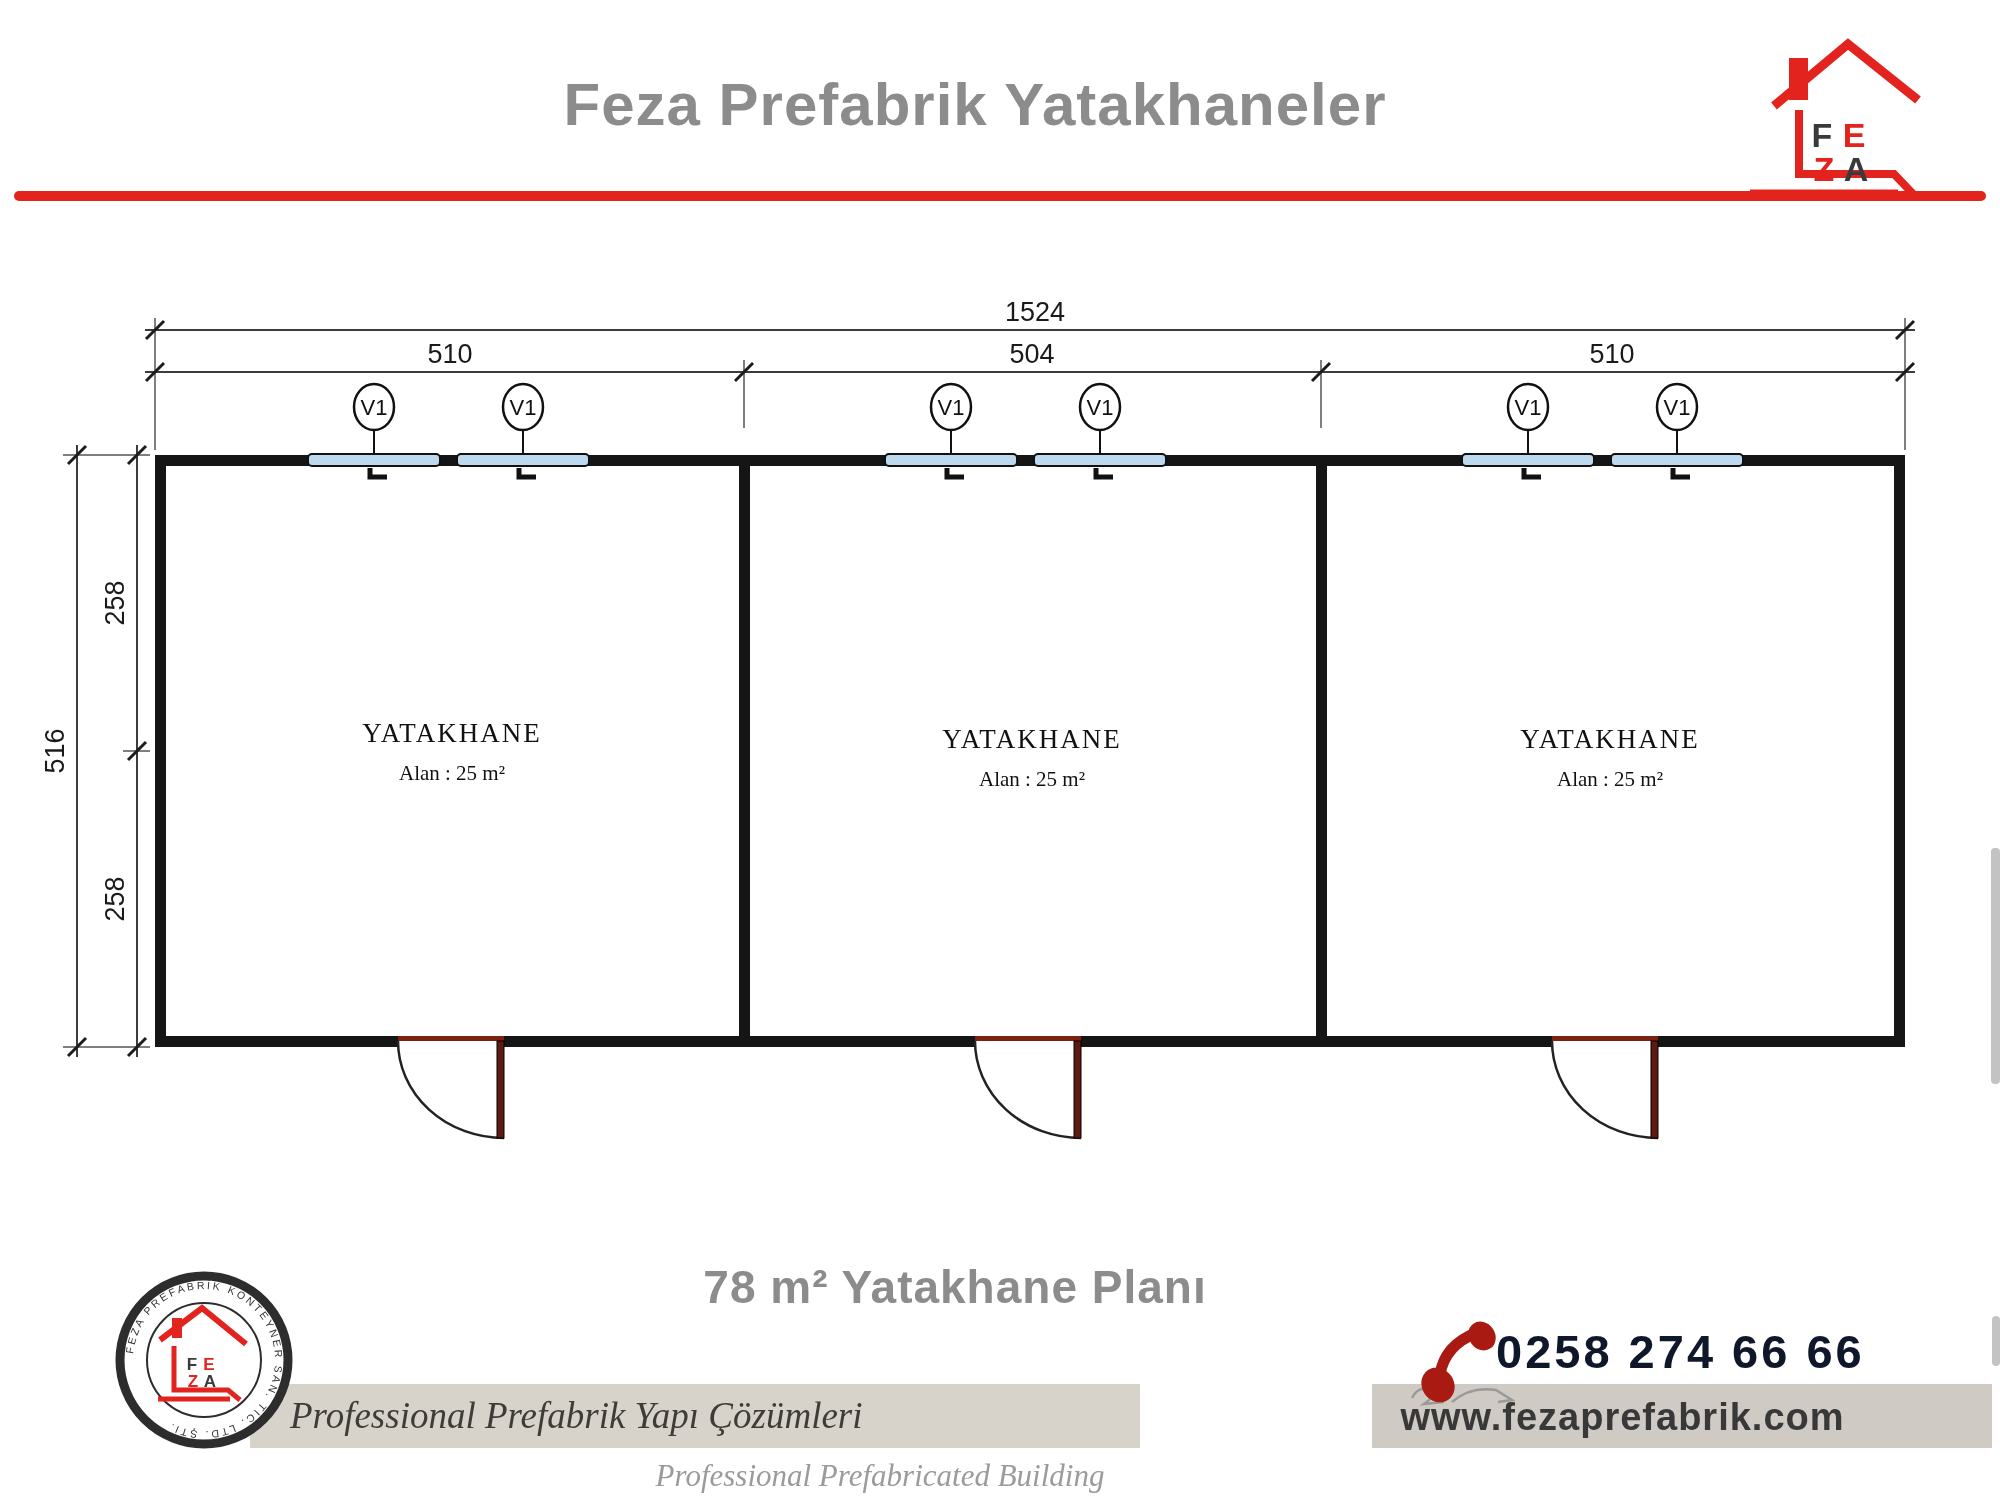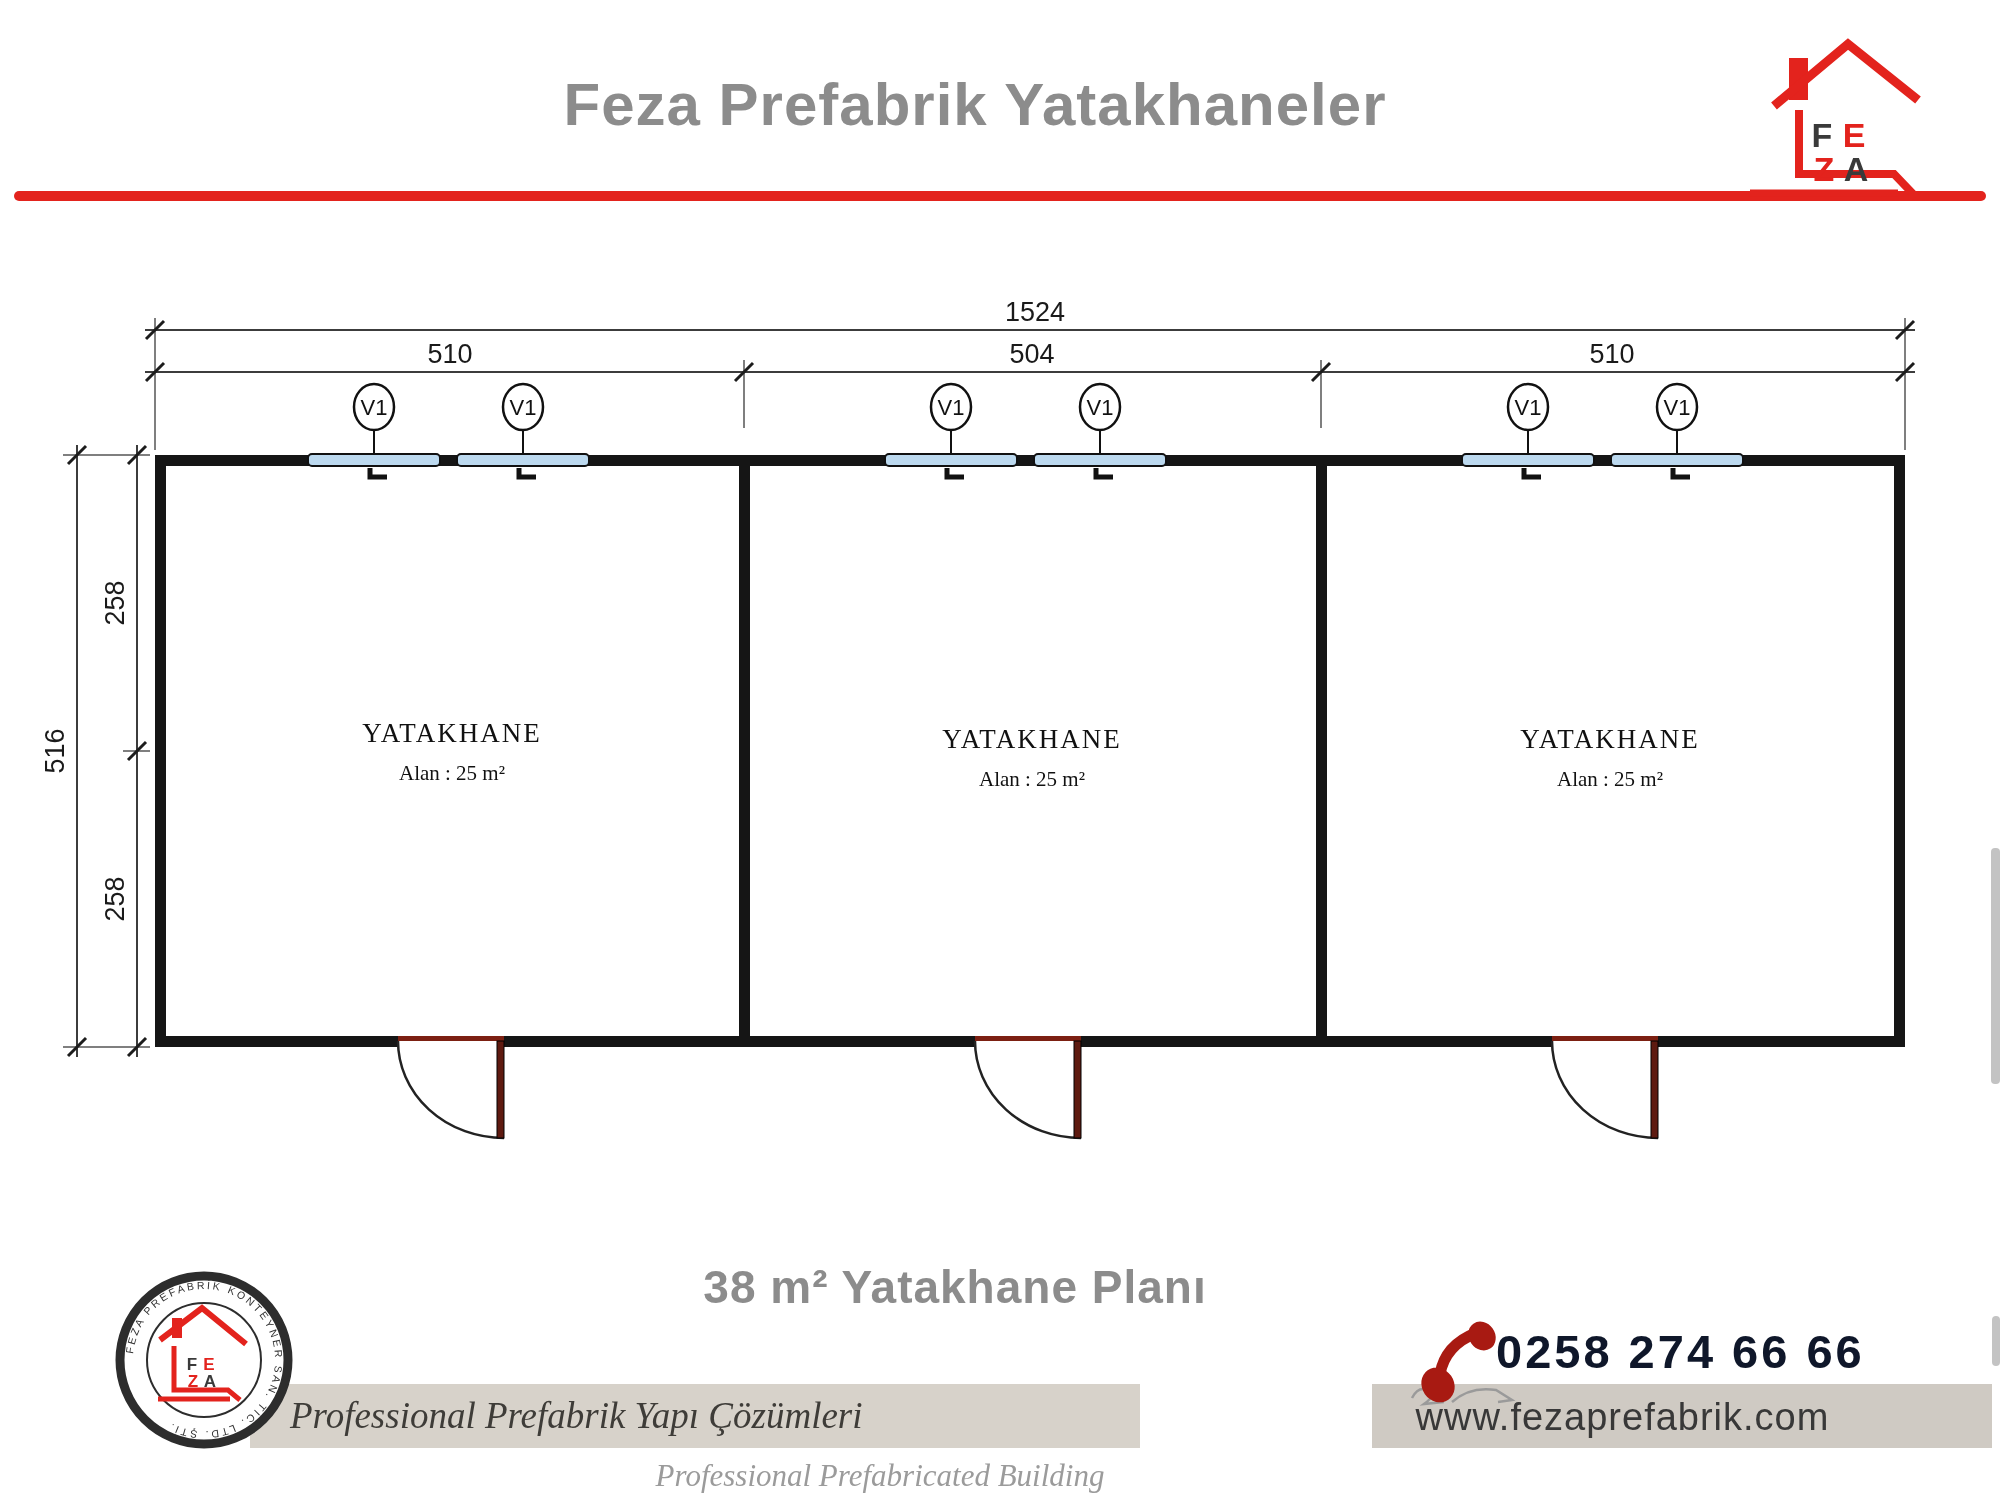--- a/index.html
+++ b/index.html
@@ -13,21 +13,21 @@
   .plan-caption{left:455px;width:1000px;top:1260px;text-align:center;font-size:46px;
                 font-weight:bold;color:#8c8c8c;letter-spacing:1px;}
   .band{top:1384px;height:64px;}
   .band-left{left:250px;width:890px;background:#d7d2ca;}
   .band-right{left:1372px;width:620px;background:#cfcac3;}
   .tagline-tr{left:290px;top:1394px;font-family:"Liberation Serif",serif;font-style:italic;
               font-size:37px;color:#3e3c38;}
   .tagline-en{left:600px;width:560px;top:1458px;text-align:center;font-family:"Liberation Serif",serif;
               font-style:italic;font-size:31px;color:#9b9b9b;}
   .phone-number{left:1496px;top:1324px;font-size:47px;font-weight:bold;color:#0f172a;letter-spacing:3px;}
-  .website{left:1372px;width:501px;top:1396px;text-align:center;font-size:38px;font-weight:normal;
+  .website{left:1372px;width:501px;top:1396px;text-align:center;font-size:38px;font-weight:bold;
            color:#383838;letter-spacing:1px;}
   .edge-strip{background:#c3c3c3;border-radius:4px;}
   .strip1{left:1991px;top:848px;width:9px;height:236px;}
   .strip2{left:1992px;top:1316px;width:8px;height:50px;}
 </style>
 </head>
 <body>
 
 <div class="page">
 
@@ -193,21 +193,21 @@
     </g>
 
     <g>
       <path d="M 1412 1398 q 6 -12 16 -8 t -4 14 l 20 -2 M 1452 1402 q 18 -16 44 -12 l 16 10 l -14 2" fill="none" stroke="#9a9a9a" stroke-width="2.5"></path>
       <path d="M 1440 1374 C 1444 1352 1458 1340 1476 1333" fill="none" stroke="#a81a12" stroke-width="11"></path>
       <ellipse cx="1438" cy="1385" rx="16" ry="18" transform="rotate(-35 1438 1385)" fill="#a81a12"></ellipse>
       <ellipse cx="1482" cy="1336" rx="13" ry="15" transform="rotate(-35 1482 1336)" fill="#a81a12"></ellipse>
     </g>
   </svg>
 
-  <div class="abs plan-caption">38 m² Yatakhane Planı</div>
+  <div class="abs plan-caption">78 m² Yatakhane Planı</div>
   <div class="abs tagline-tr">Professional Prefabrik Yapı Çözümleri</div>
   <div class="abs tagline-en">Professional Prefabricated Building Solutions</div>
   <div class="abs phone-number">0258 274 66 66</div>
   <div class="abs website">www.fezaprefabrik.com</div>
 
   <div class="abs edge-strip strip1"></div>
   <div class="abs edge-strip strip2"></div>
 </div>
 
 </body></html>

